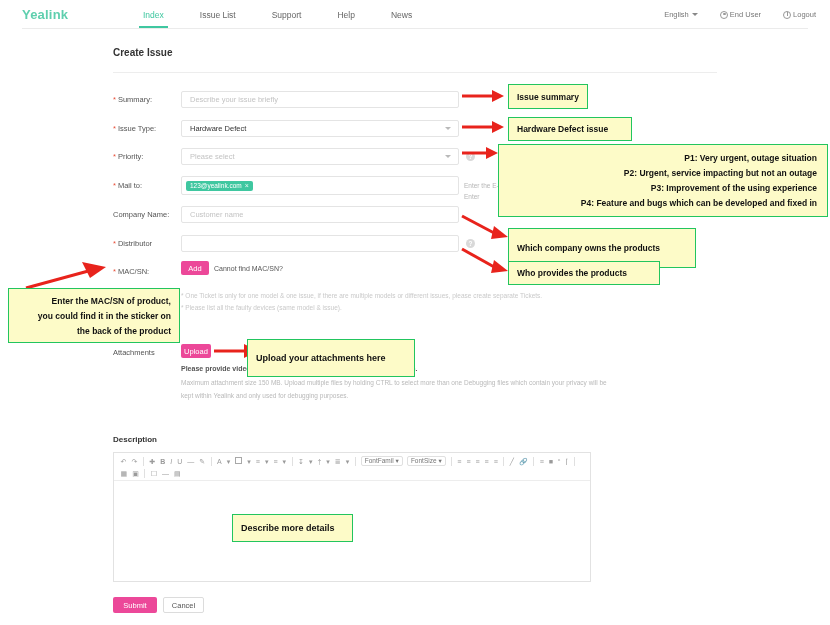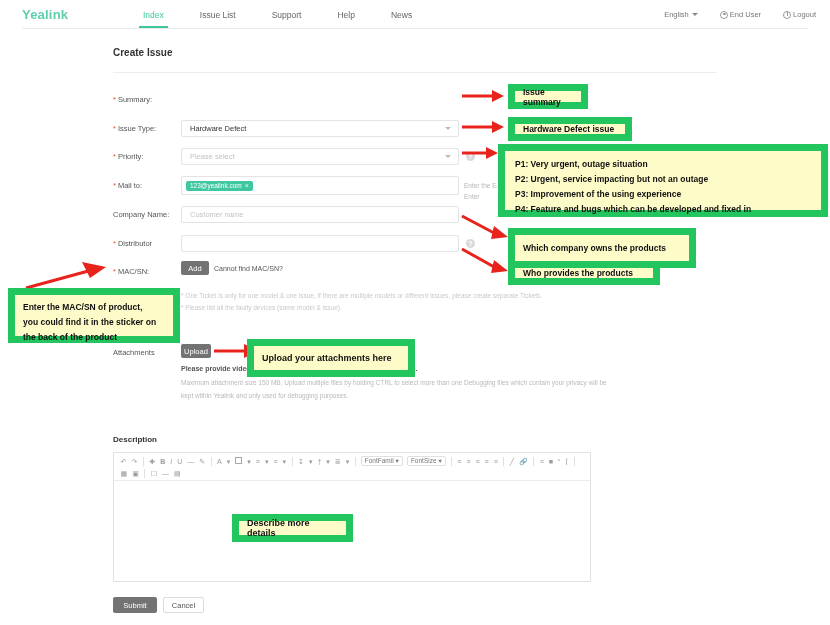--- a/index.html
+++ b/index.html
@@ -71,21 +71,21 @@
   }
   .mail-tag {
     background: #3fc7a0; color: #fff; font-size: 6.5px; border-radius: 2px;
     padding: 1.5px 4px; display: flex; align-items: center; gap: 3px;
   }
   .tag-x { font-size: 7px; opacity: .9; }
   .side-hint {
     position: absolute; font-size: 6.5px; color: #b5b5b5; line-height: 11px;
   }
   .btn-green {
-    position: absolute; background: #737373; color: #fff;
+    position: absolute; background: #ec4899; color: #fff;
     border: none; border-radius: 2px; font-size: 7.5px;
     font-family: "Liberation Sans", sans-serif; cursor: pointer;
     display:flex;align-items:center;justify-content:center;
   }
   .link-sm { position:absolute; font-size:7px; color:#555; cursor:pointer; }
   .fineprint { position: absolute; font-size: 6.5px; color: #c9c9c9; line-height: 12px; }
   .note-strong { position:absolute; font-size:7px; color:#555; font-weight:bold;}
   .note-body { position:absolute; font-size:6.5px; color:#b9b9b9; line-height:13px;}
 
   
@@ -93,23 +93,24 @@
   .editor { position:absolute; left:113px; top:452px; width:478px; height:130px; border:1px solid #e2e2e2; background:#fff;}
   .editor-toolbar { height:28px; border-bottom:1px solid #ededed; padding:3px 4px; display:flex; flex-wrap:wrap; align-content:flex-start; gap:0px; }
   .tb { font-size:7px; color:#9a9a9a; padding:1px 2.5px; line-height:10px; cursor:pointer; white-space:nowrap;}
   .tb-sep { width:1px; height:9px; background:#e0e0e0; margin:1px 3px; }
   .tb-sel { border:1px solid #e0e0e0; border-radius:2px; font-size:6.5px; color:#777; padding:0px 3px; margin:0 2px; height:10px; line-height:10px; display:flex; align-items:center; gap:2px;}
   .tb-box { width:7px;height:7px;border:1px solid #a8a8a8;display:inline-block;}
   .editor-body { height:100px; background:#fff; }
 
   
   .callout {
-    position: absolute; background: #fdfbc8; border: 7px solid #22c55e;
+    position: absolute; background: #fdfbc8; border: 1px solid #22c55e;
     color: #111; font-weight: bold; display: flex; align-items: center;
     padding: 0 8px;
+    text-align: right;
   }
   .callout.multi { display:block; padding: 6px 10px; }
   .callout.multi div { line-height: 15px; }
   .arrow { position: absolute; }
   .arrow svg { display: block; overflow: visible; }
 </style>
 </head>
 <body>
 
 <div id="root">
@@ -139,20 +140,23 @@
     </div>
   </div>
   <div class="topbar-rule"></div>
 
   <div class="page-title">Create Issue</div>
   <div class="title-rule"></div>
 
   <div class="field-label" style="left:113px; top:95px;">
     <span class="req">*</span><span>Summary:</span>
   </div>
+  <div class="input-line" style="left:181px; top:91px; width:278px;">
+    <span class="ph">Describe your issue briefly</span>
+  </div>
 
   <div class="field-label" style="left:113px; top:124px;">
     <span class="req">*</span><span>Issue Type:</span>
   </div>
   <div class="input-line" style="left:181px; top:120px; width:278px; position:absolute;">
     <span>Hardware Defect</span>
     <span class="sel-caret"></span>
   </div>
 
   <div class="field-label" style="left:113px; top:152px;">

